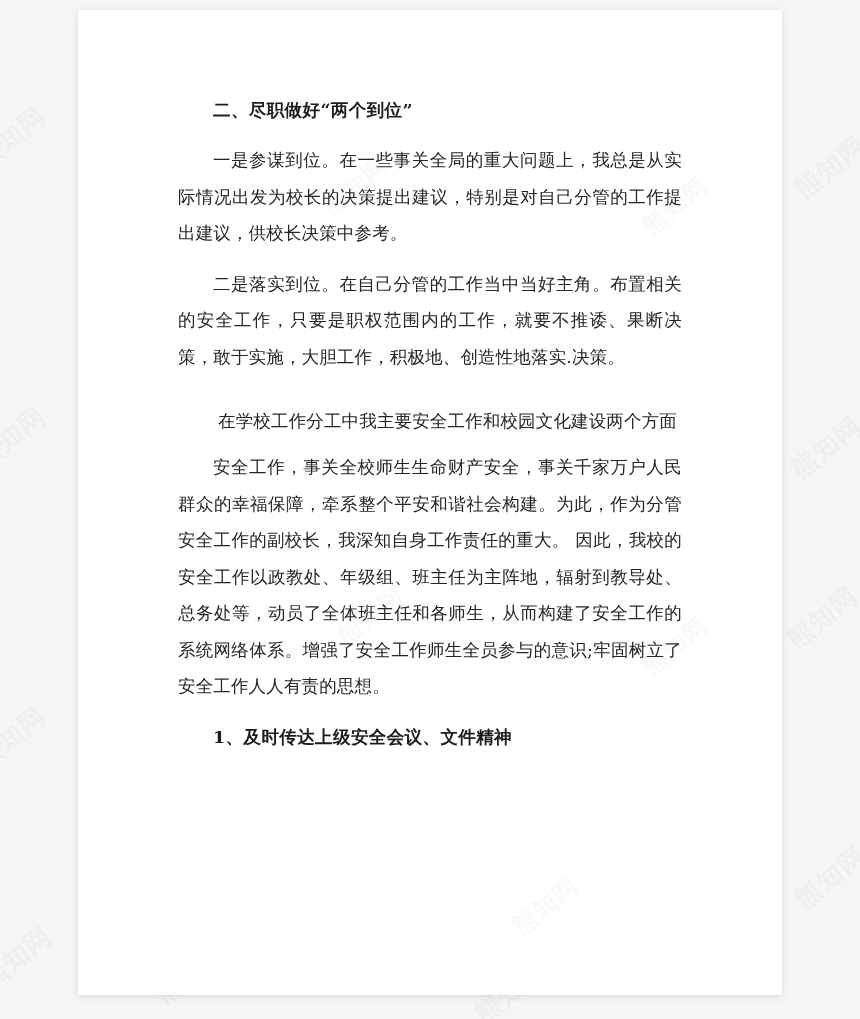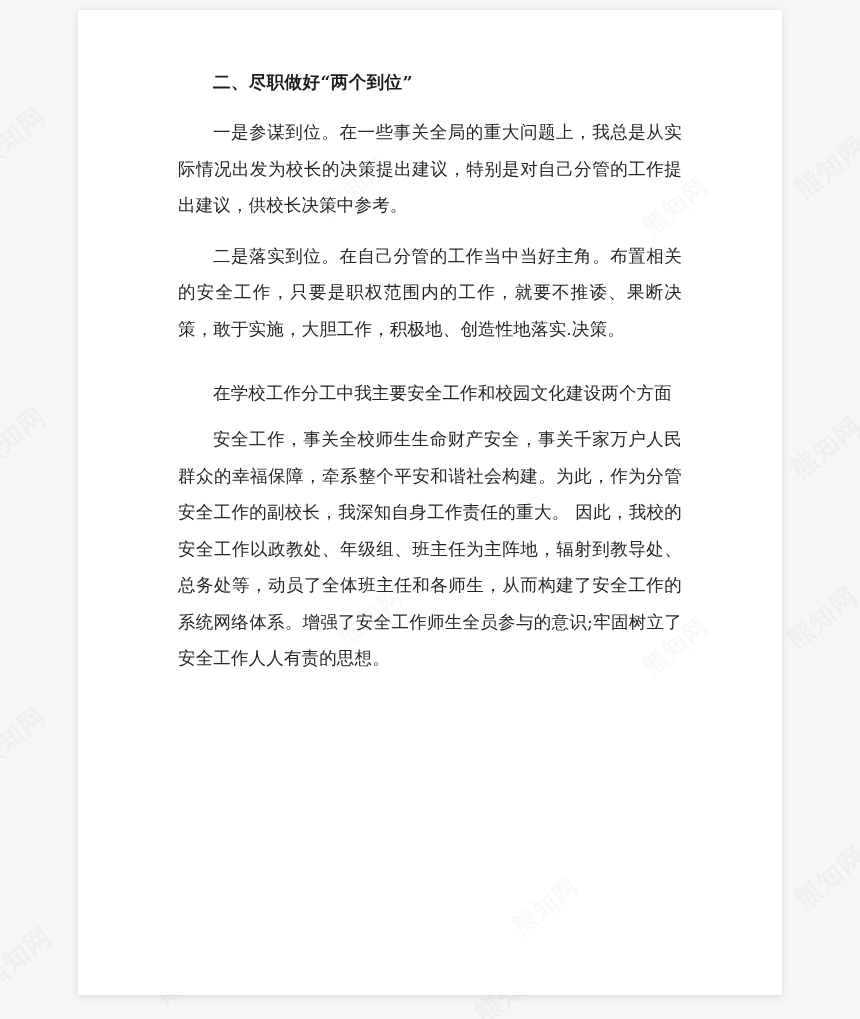--- a/index.html
+++ b/index.html
@@ -65,21 +65,21 @@
     color: rgba(0, 0, 0, 0.026);
     transform: rotate(-38deg);
     white-space: nowrap;
     letter-spacing: 1px;
   }
 
   
   #doc-body {
     position: relative;
     z-index: 2;
-    padding: 54px 100px 0 100px;
+    padding: 82px 100px 0 100px;
     box-sizing: border-box;
   }
 
   .doc-heading {
     font-size: 17.5px;
     font-weight: 700;
     color: #1c1c1c;
     line-height: 36px;
     margin: 0;
     text-indent: 2em;
@@ -99,20 +99,21 @@
   }
 
   .doc-subline {
     font-size: 17.5px;
     font-weight: 400;
     color: #262626;
     line-height: 36px;
     margin: 0;
     text-indent: 2em;
     letter-spacing: 0.15px;
+    text-align: center;
   }
 
   .gap-sm  { height: 10px; }
   .gap-md  { height: 14px; }
 </style>
 </head>
 <body>
 
 <div id="bg-watermarks">
   <span class="bg-wm" style="left:-30px; top:120px;">熊知网</span>
@@ -155,18 +156,19 @@
     <div class="gap-md"></div>
 
     <p class="doc-subline">在学校工作分工中我主要安全工作和校园文化建设两个方面</p>
 
     <div class="gap-sm"></div>
 
     <p class="doc-para">安全工作，事关全校师生生命财产安全，事关千家万户人民群众的幸福保障，牵系整个平安和谐社会构建。为此，作为分管安全工作的副校长，我深知自身工作责任的重大。 因此，我校的安全工作以政教处、年级组、班主任为主阵地，辐射到教导处、总务处等，动员了全体班主任和各师生，从而构建了安全工作的系统网络体系。增强了安全工作师生全员参与的意识;牢固树立了安全工作人人有责的思想。</p>
 
     <div class="gap-md"></div>
 
+    <h2 class="doc-heading">1、及时传达上级安全会议、文件精神</h2>
 
     <div class="gap-sm"></div>
 
 
   </div>
 </div>
 
 </body></html>

